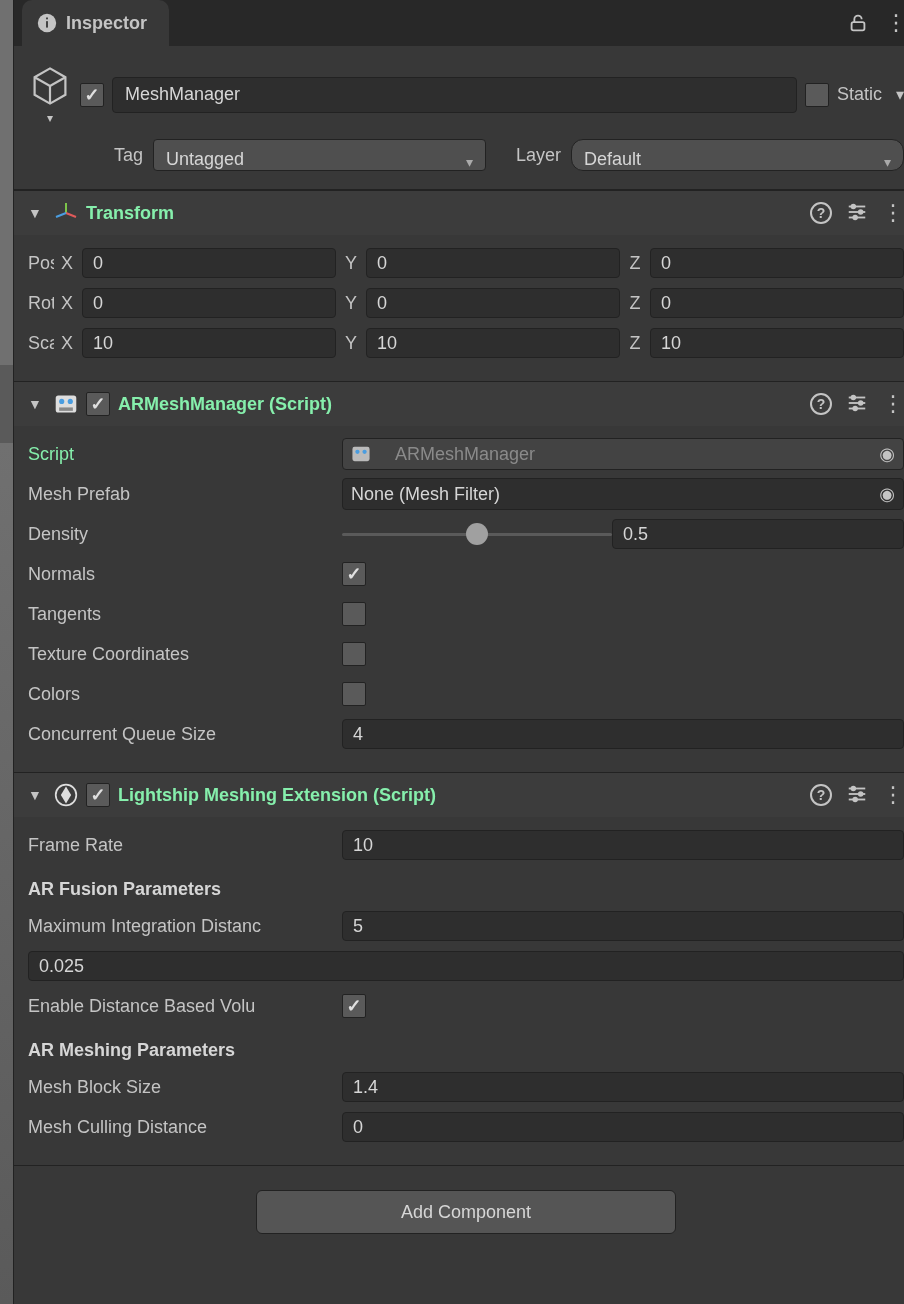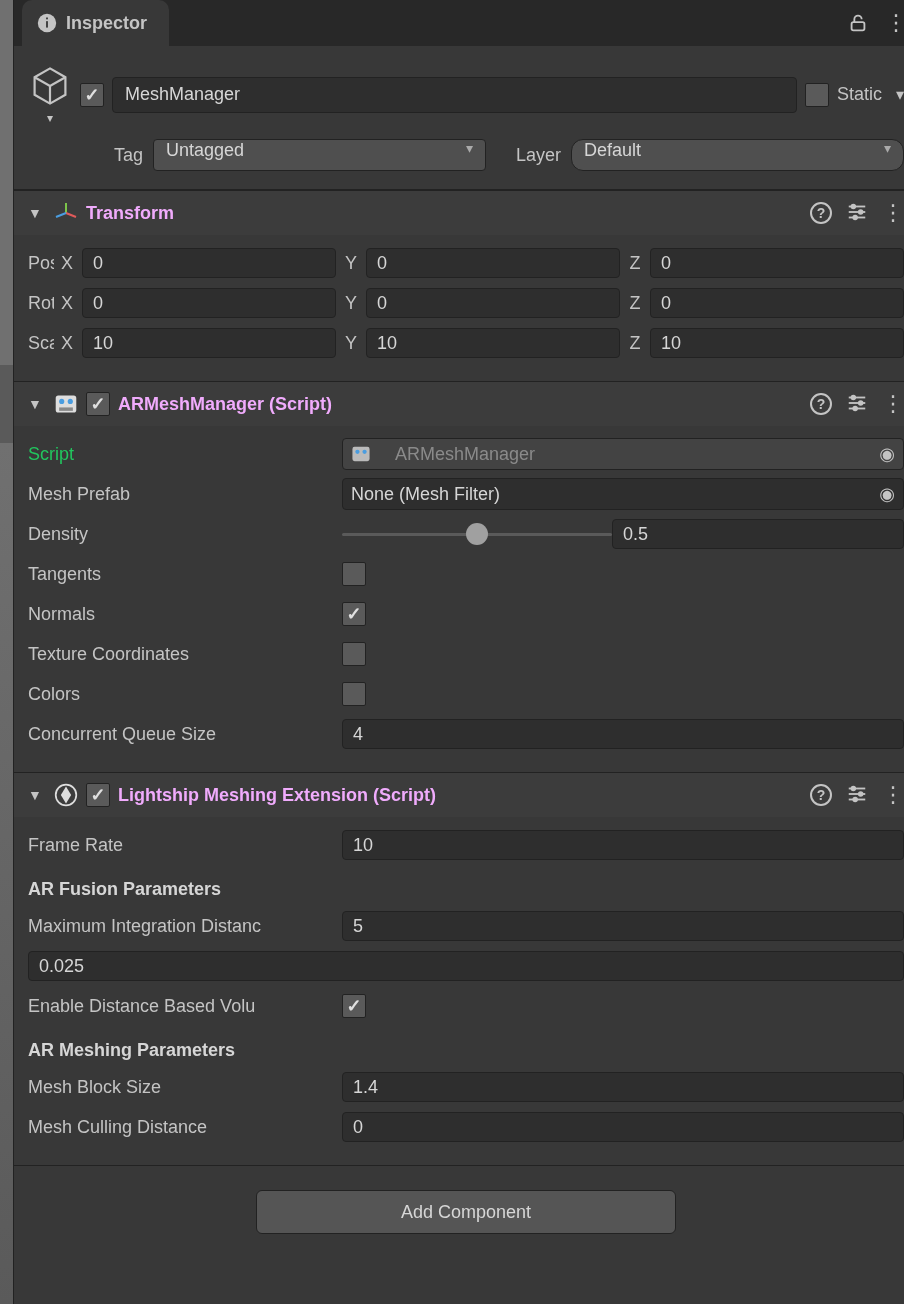--- a/index.html
+++ b/index.html
@@ -106,50 +106,50 @@
   padding: 6px 14px 18px 100px;
   gap: 10px;
 }
 .small-label { color:#c4c4c4; font-size:18px; width:auto; }
 .dropdown {
   background: #4f4f4f;
   border: 1px solid #222;
   border-radius: 4px;
   height: 32px;
   display: flex;
-  align-items: flex-start;
+  align-items: flex-end;
   padding: 0 12px;
   color: #d6d6d6;
   font-size: 18px;
   justify-content: space-between;
   cursor: pointer;
 }
 .dropdown span.dd-arrow { color:#aaa; font-size:14px; }
 .component {
   border-top: 1px solid #222;
 }
 .comp-header {
   background: #3c3c3c;
   height: 44px;
   display: flex;
   align-items: center;
   padding: 0 14px;
   gap: 8px;
 }
 .foldout { color:#c4c4c4; font-size:14px; width:18px; }
 .comp-icon { width:24px; height:24px; display:inline-flex; align-items:center; justify-content:center; }
-.comp-title { font-size: 18px; font-weight:600; color:#f0abfc; flex:1; }
+.comp-title { font-size: 18px; font-weight:600; color:#86efac; flex:1; }
 .comp-actions { display:flex; gap:14px; align-items:center; }
 .help-icon { width:22px; height:22px; border:2px solid #c4c4c4; border-radius:50%; display:inline-flex; align-items:center; justify-content:center; font-size:14px; font-weight:bold; color:#c4c4c4; }
 .sliders-icon svg { width:22px; height:22px; fill:#c4c4c4; }
 .dots-icon { font-size:22px; color:#c4c4c4; letter-spacing:0; }
 .comp-body { padding: 8px 14px 18px 14px; }
 .prop-row { display:flex; align-items:center; height:40px; gap:4px; }
 .prop-label { width: 310px; font-size:18px; color:#c4c4c4; overflow:hidden; white-space:nowrap; }
-.prop-label.dim { color:#22c55e; }
+.prop-label.dim { color:#86efac; }
 .xyz-group { flex:1; display:flex; align-items:center; gap:6px; }
 .xyz-part { display:flex; align-items:center; gap:6px; flex:1; }
 .xyz-part .axis { color:#c4c4c4; font-size:18px; width:18px; text-align:center; }
 .num-input {
   flex:1;
   height: 30px;
   background: #2e2e2e;
   border: 1px solid #222;
   border-radius: 4px;
   color:#d6d6d6;
@@ -404,26 +404,26 @@
         <span class="prop-label">Density</span>
         <div class="slider-row">
           <div class="slider-track">
             <div class="slider-line"></div>
             <div class="slider-thumb" style="left:50%;"></div>
           </div>
           <input class="num-input slider-val" value="0.5" style="">
         </div>
       </div>
       <div class="prop-row">
+        <span class="prop-label">Normals</span>
+        <span class="checkbox checked"></span>
+      </div>
+      <div class="prop-row">
         <span class="prop-label">Tangents</span>
         <span class="checkbox"></span>
-      </div>
-      <div class="prop-row">
-        <span class="prop-label">Normals</span>
-        <span class="checkbox checked"></span>
       </div>
       <div class="prop-row">
         <span class="prop-label">Texture Coordinates</span>
         <span class="checkbox"></span>
       </div>
       <div class="prop-row">
         <span class="prop-label">Colors</span>
         <span class="checkbox"></span>
       </div>
       <div class="prop-row">

